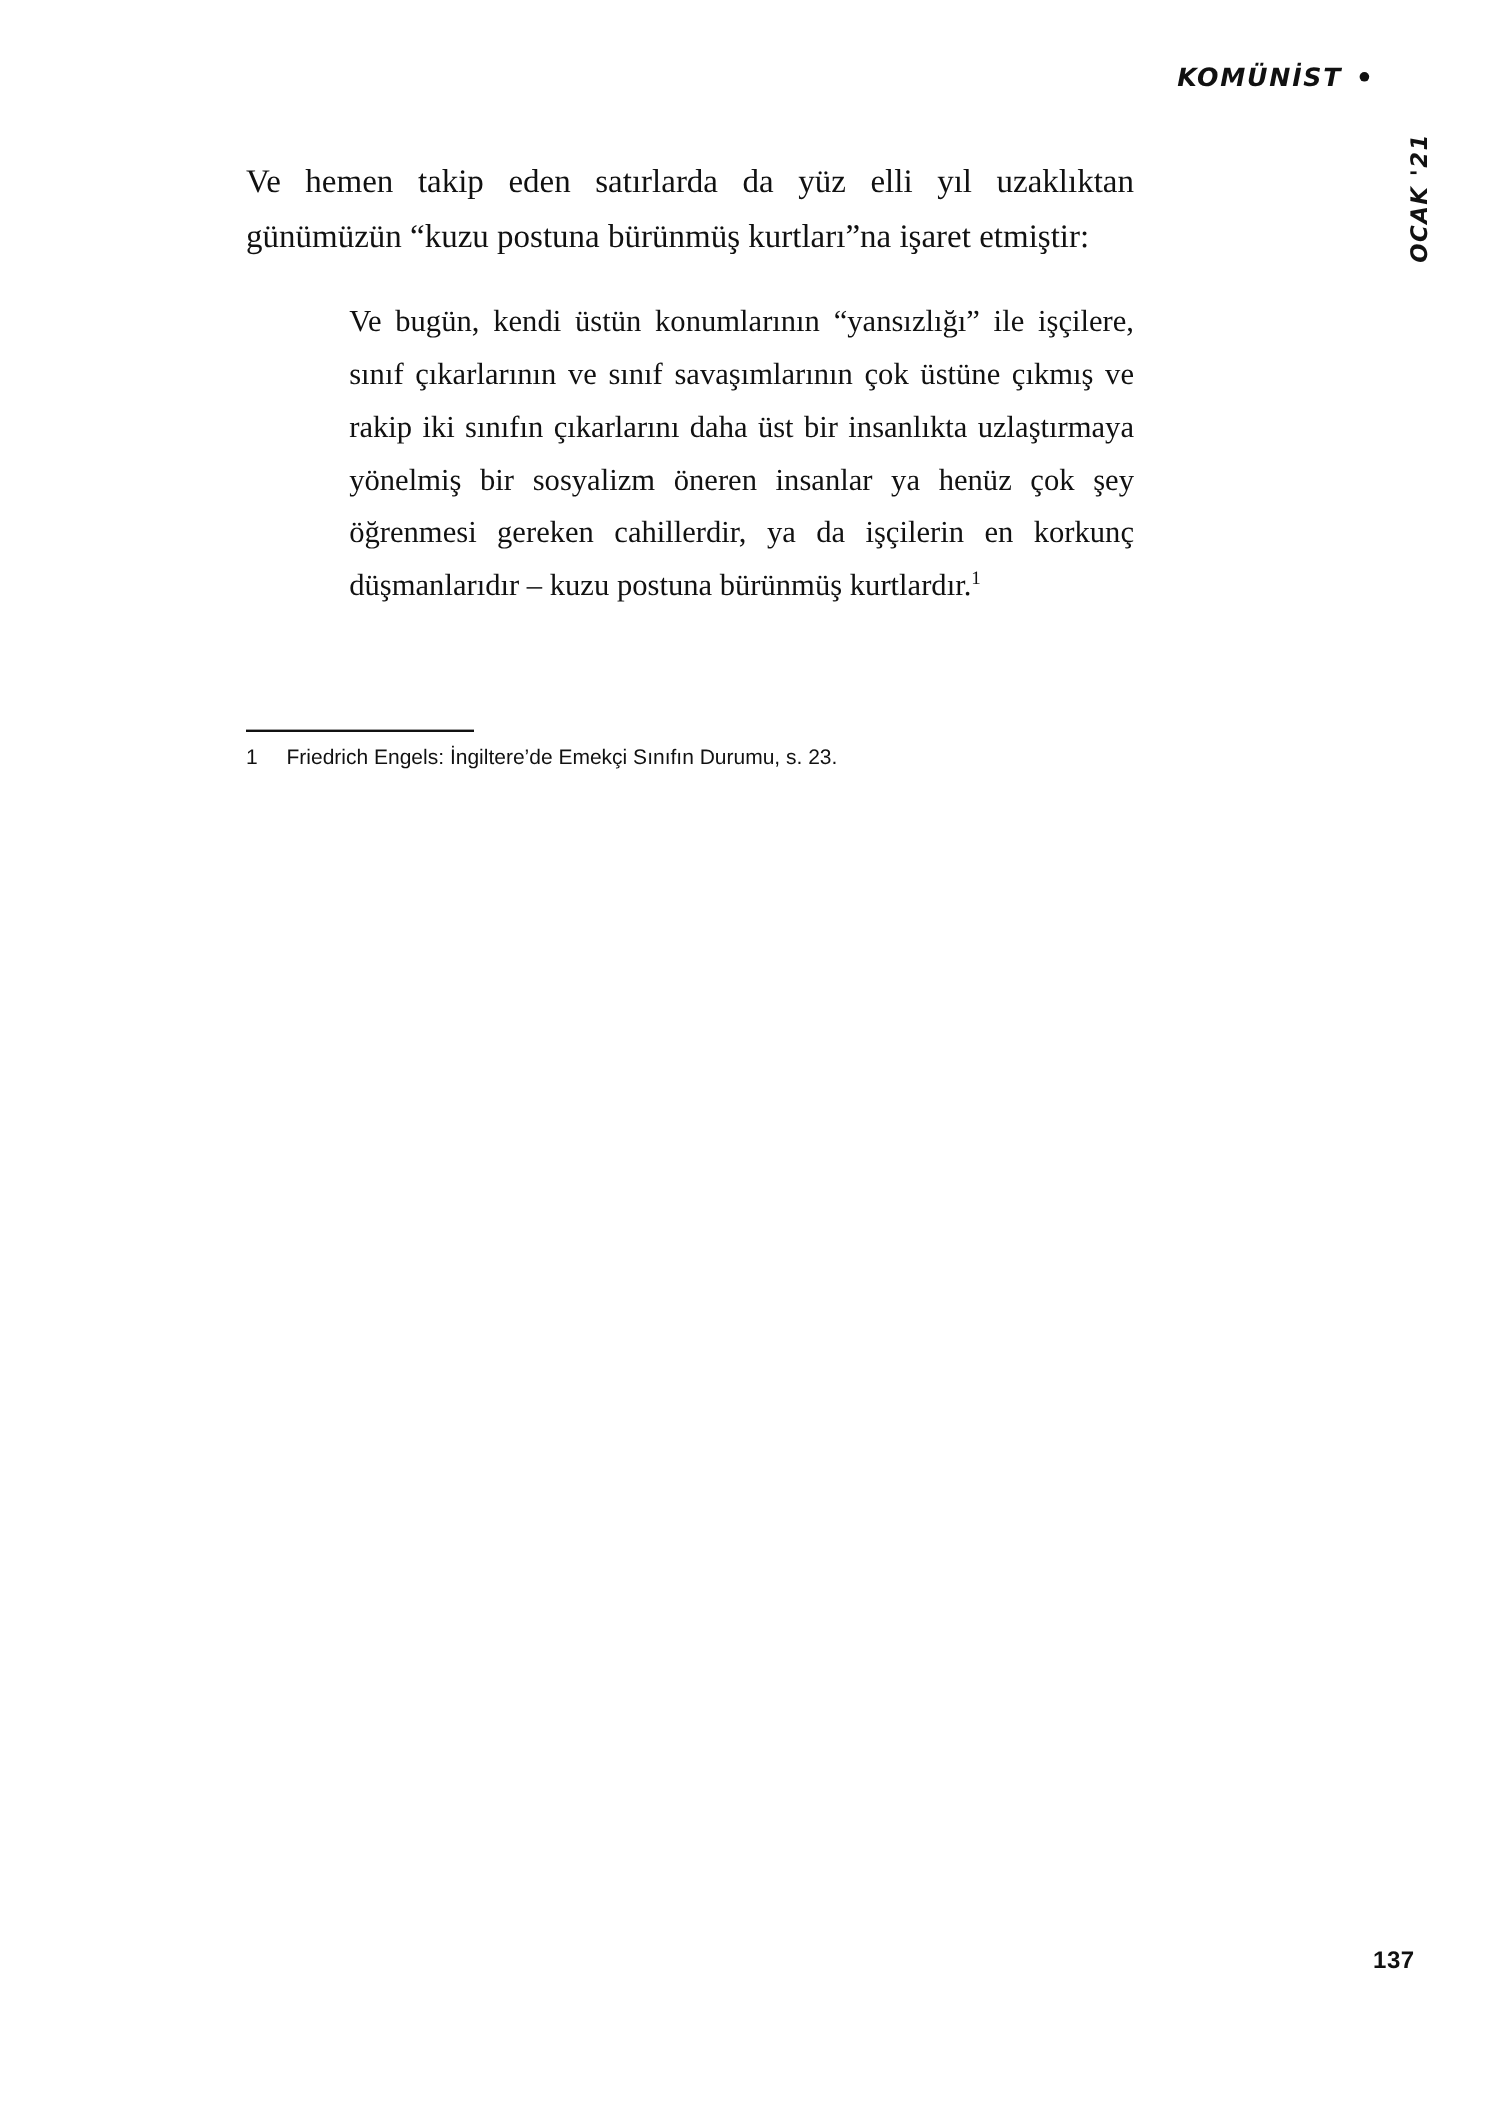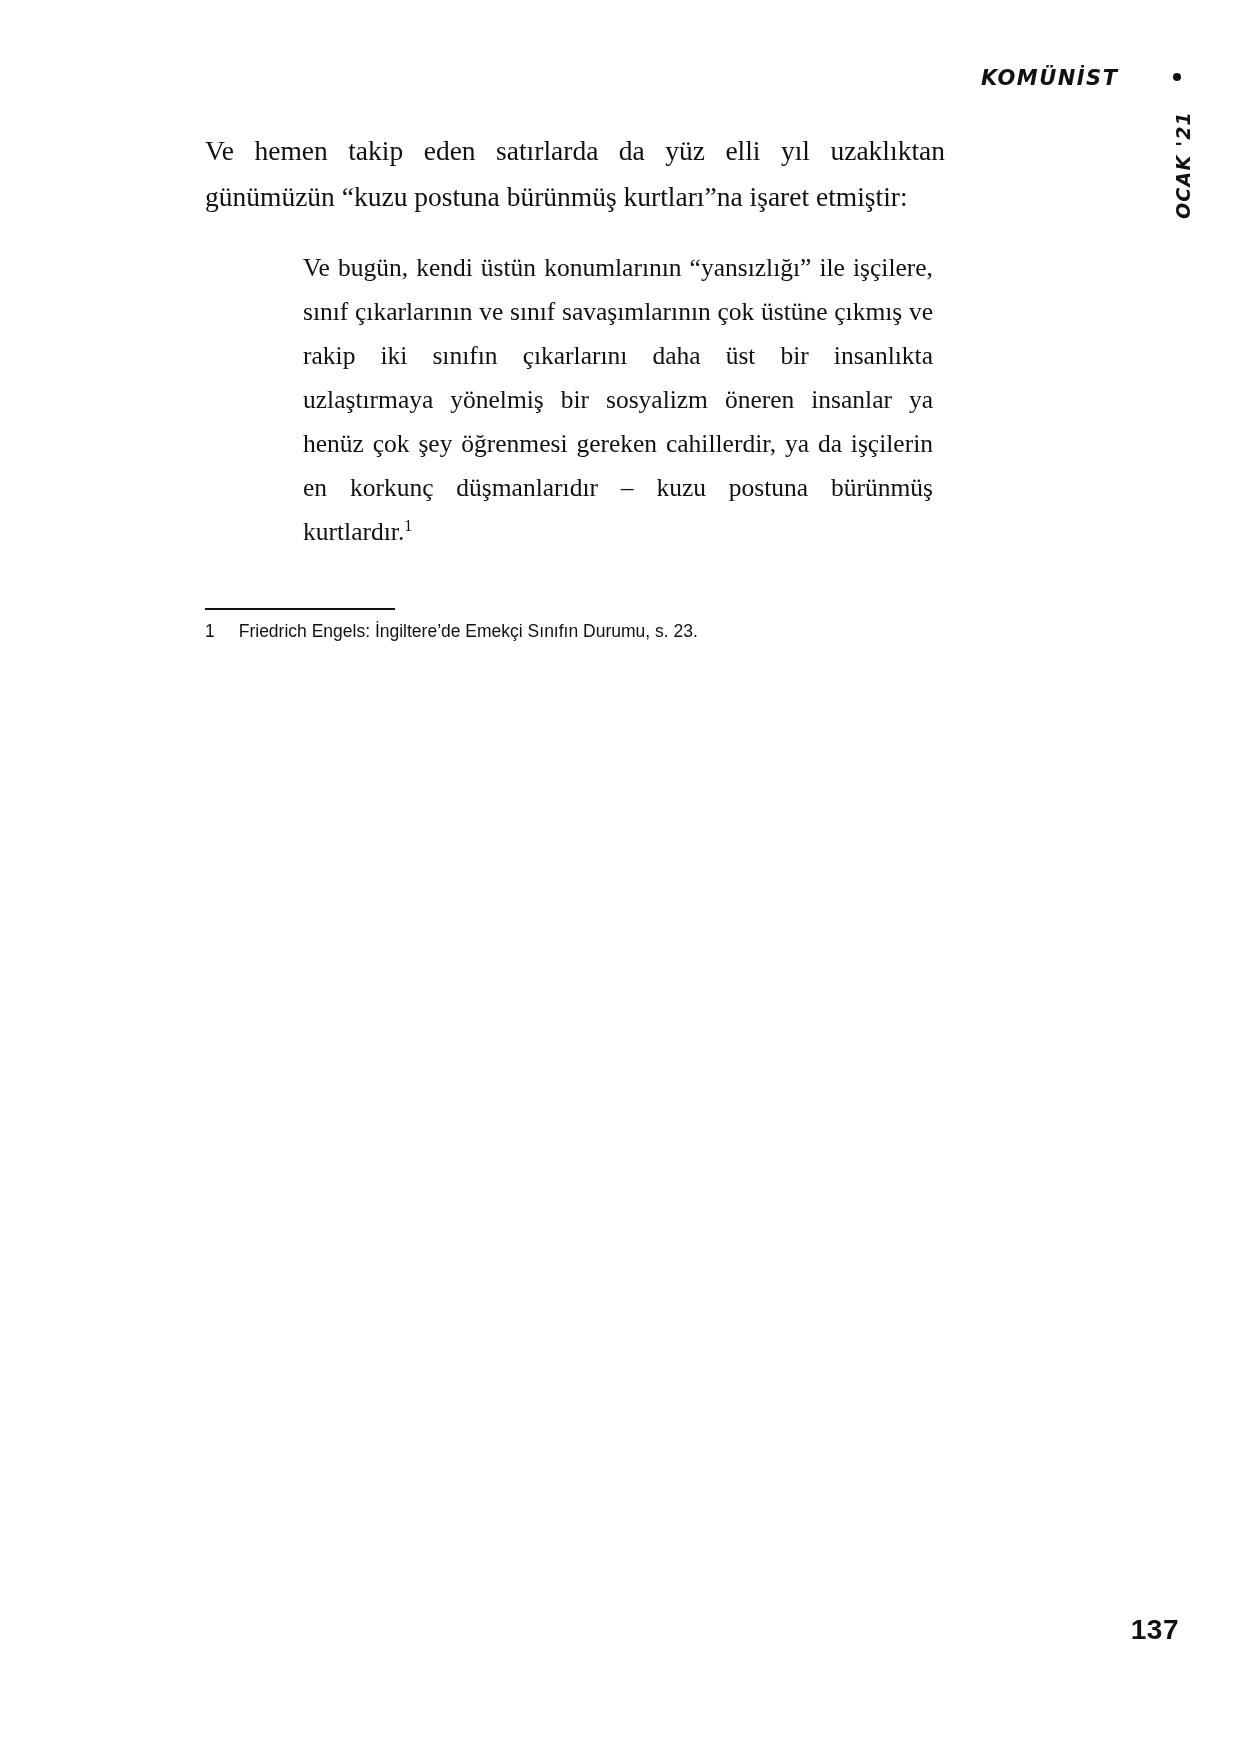--- a/index.html
+++ b/index.html
@@ -13,27 +13,27 @@
     height: 1754px;
     background: #ffffff;
     overflow: hidden;
     font-family: "Liberation Serif", serif;
     color: #111111;
   }
 
   
   .runhead {
     position: absolute;
-    top: 58px;
+    top: 45px;
     right: 60px;
     width: 200px;
     height: 40px;
     display: flex;
     align-items: center;
-    justify-content: space-between;
+    justify-content: flex-start;
     gap: 14px;
   }
   .runhead-title {
     font-family: "DejaVu Sans", sans-serif;
     font-weight: bold;
     font-style: italic;
     font-size: 21px;
     letter-spacing: 1.5px;
     color: #111111;
     white-space: nowrap;
@@ -85,21 +85,21 @@
     text-align: justify;
     text-justify: inter-word;
     hyphens: manual;
     color: #111111;
   }
   .quote {
     margin: 26px 0 0 86px;
     width: 654px;
   }
   .quote p {
-    margin: 12px;
+    margin: 0;
     font-size: 25.5px;
     line-height: 44px;
     text-align: justify;
     color: #111111;
   }
   sup.fn {
     font-size: 0.62em;
     vertical-align: super;
     line-height: 0;
   }
@@ -128,21 +128,21 @@
   .footnote-num { flex: 0 0 auto; }
   .footnote-text { flex: 1 1 auto; }
 
   
   .folio {
     position: absolute;
     bottom: 108px;
     right: 62px;
     font-family: "Liberation Sans", sans-serif;
     font-weight: bold;
-    font-size: 28px;
+    font-size: 20px;
     color: #111111;
     letter-spacing: 0.5px;
   }
 </style>
 </head>
 <body>
 
 <div class="page">
 
   <div class="runhead">

